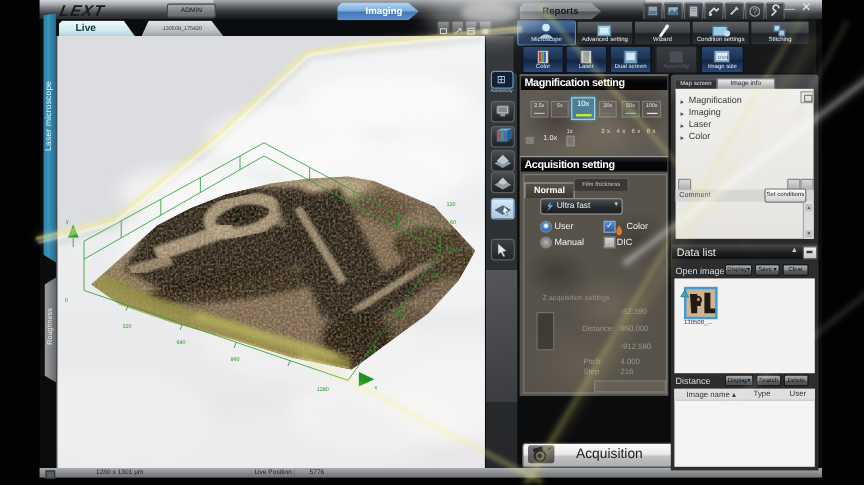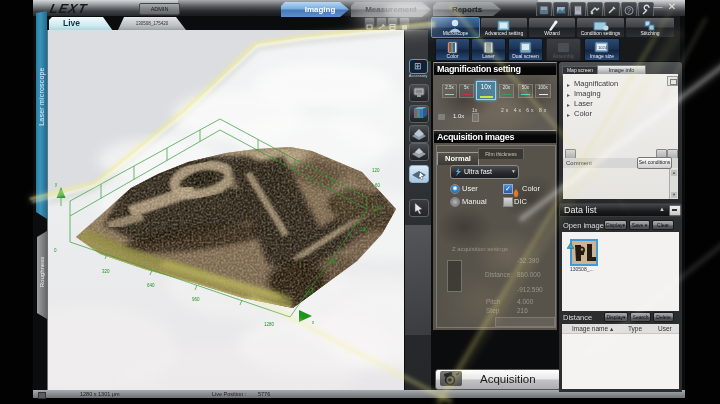--- a/index.html
+++ b/index.html
@@ -79,21 +79,20 @@
 #thumb{left:570px;top:239px;width:28px;height:27px;background:#3f9ad8;}
 </style></head>
 <body>
 <div id="stage">
  <div class="abs" id="appbase"></div>
  <div class="abs" id="titlebar"></div>
  <div class="abs" id="titledark"></div>
  <div class="abs" id="lext">LEXT</div>
  <div class="abs" id="admin">ADMIN</div>
  <div class="abs toptab" id="tab-img"><span style="margin-left:10px">Imaging</span></div>
- <div class="abs toptab" id="tab-meas">Measurement</div>
  <div class="abs toptab" id="tab-rep">Reports</div>
  <div class="abs tbico" style="left:536px"><svg width="14" height="13">
         <rect x="3" y="2" width="8" height="8" fill="#8fa2ae" stroke="#445"></rect>
         <rect x="4" y="6" width="6" height="3" fill="#54788e"></rect>
       </svg></div>
  <div class="abs tbico" style="left:553px"><svg width="14" height="13">
         <rect x="2.5" y="2.5" width="9" height="7" fill="#9cb0bc" stroke="#345"></rect>
         <path d="M3 8 L6 5 L8 7 L11 4 L11 9 L3 9 Z" fill="#4a708e"></path>
       </svg></div>
  <div class="abs tbico" style="left:570px"><svg width="14" height="13">
@@ -396,21 +395,21 @@
   <div style="position:absolute;left:43px;top:6px;width:18px;height:17px;background:rgba(70,150,195,.6);border:1px solid #8fd8f4;box-shadow:0 0 3px #6ac0e8;font-size:6.5px;color:#fff;text-align:center;line-height:9px;">10x<br><span style="display:inline-block;width:13px;height:2px;background:#c8e838;margin-top:-3px"></span></div>
   <div style="position:absolute;left:66px;top:9px;width:13px;height:12px;background:rgba(150,150,150,.18);border:1px solid rgba(200,200,200,.3);font-size:4.5px;color:#e8e8e8;text-align:center;line-height:6px;">20x<br><span style="display:inline-block;width:9px;height:1.5px;background:#3aa048;"></span></div>
   <div style="position:absolute;left:85px;top:9px;width:13px;height:12px;background:rgba(150,150,150,.18);border:1px solid rgba(200,200,200,.3);font-size:4.5px;color:#e8e8e8;text-align:center;line-height:6px;">50x<br><span style="display:inline-block;width:9px;height:1.5px;background:#52c8d8;"></span></div>
   <div style="position:absolute;left:102px;top:9px;width:14px;height:12px;background:rgba(150,150,150,.18);border:1px solid rgba(200,200,200,.3);font-size:4.5px;color:#e8e8e8;text-align:center;line-height:6px;">100x<br><span style="display:inline-block;width:9px;height:1.5px;background:#e8e8e8;"></span></div>
   <div style="position:absolute;left:39px;top:32px;font-size:5px;color:#ddd;">1x</div>
   <div style="position:absolute;left:68px;top:32px;font-size:5px;color:#ddd;letter-spacing:2px;">2x 4x 6x 8x</div>
   <div style="position:absolute;left:5px;top:39px;width:7px;height:6px;background:rgba(180,180,180,.4);border-radius:1px;"></div>
   <div style="position:absolute;left:20px;top:38px;font-size:6px;color:#eee;">1.0x</div>
   <div style="position:absolute;left:39px;top:38px;width:5px;height:7px;background:rgba(160,160,160,.35);border:1px solid rgba(200,200,200,.3);"></div>
  </div>
- <div class="abs" id="acqtitle">Acquisition images</div>
+ <div class="abs" id="acqtitle">Acquisition setting</div>
  <div class="abs" id="acqbody">
       <div class="mott"></div>
   <div style="position:absolute;left:3px;top:2px;width:118px;height:181px;border:1px solid rgba(160,160,155,.5);"></div>
   <div style="position:absolute;left:4px;top:9px;width:40px;height:12px;background:linear-gradient(#55524a,#3c3a34);border:1px solid #999;border-bottom:none;color:#fff;font-weight:bold;font-size:7.5px;text-align:center;line-height:12px;">Normal</div>
   <div style="position:absolute;left:45px;top:5px;width:44px;height:10px;background:#3a3833;border:1px solid #666;border-bottom:none;color:#cac5ba;font-size:5px;text-align:center;line-height:10px;">Film thickness</div>
   <div style="position:absolute;left:17px;top:22px;width:67px;height:12px;background:linear-gradient(#4c4f52,#26282b 60%,#1c1e21);border:1px solid #8a8a8a;border-radius:3px;">
     <svg width="10" height="10" style="position:absolute;left:2px;top:1px">
           <path d="M6 1 L3 5 L5 5 L3 9 L8 4 L5.5 4 Z" fill="#5ab0e8"></path>
         </svg>
     <span style="position:absolute;left:13px;top:2px;font-size:7px;color:#f2f2f2;">Ultra fast</span>

